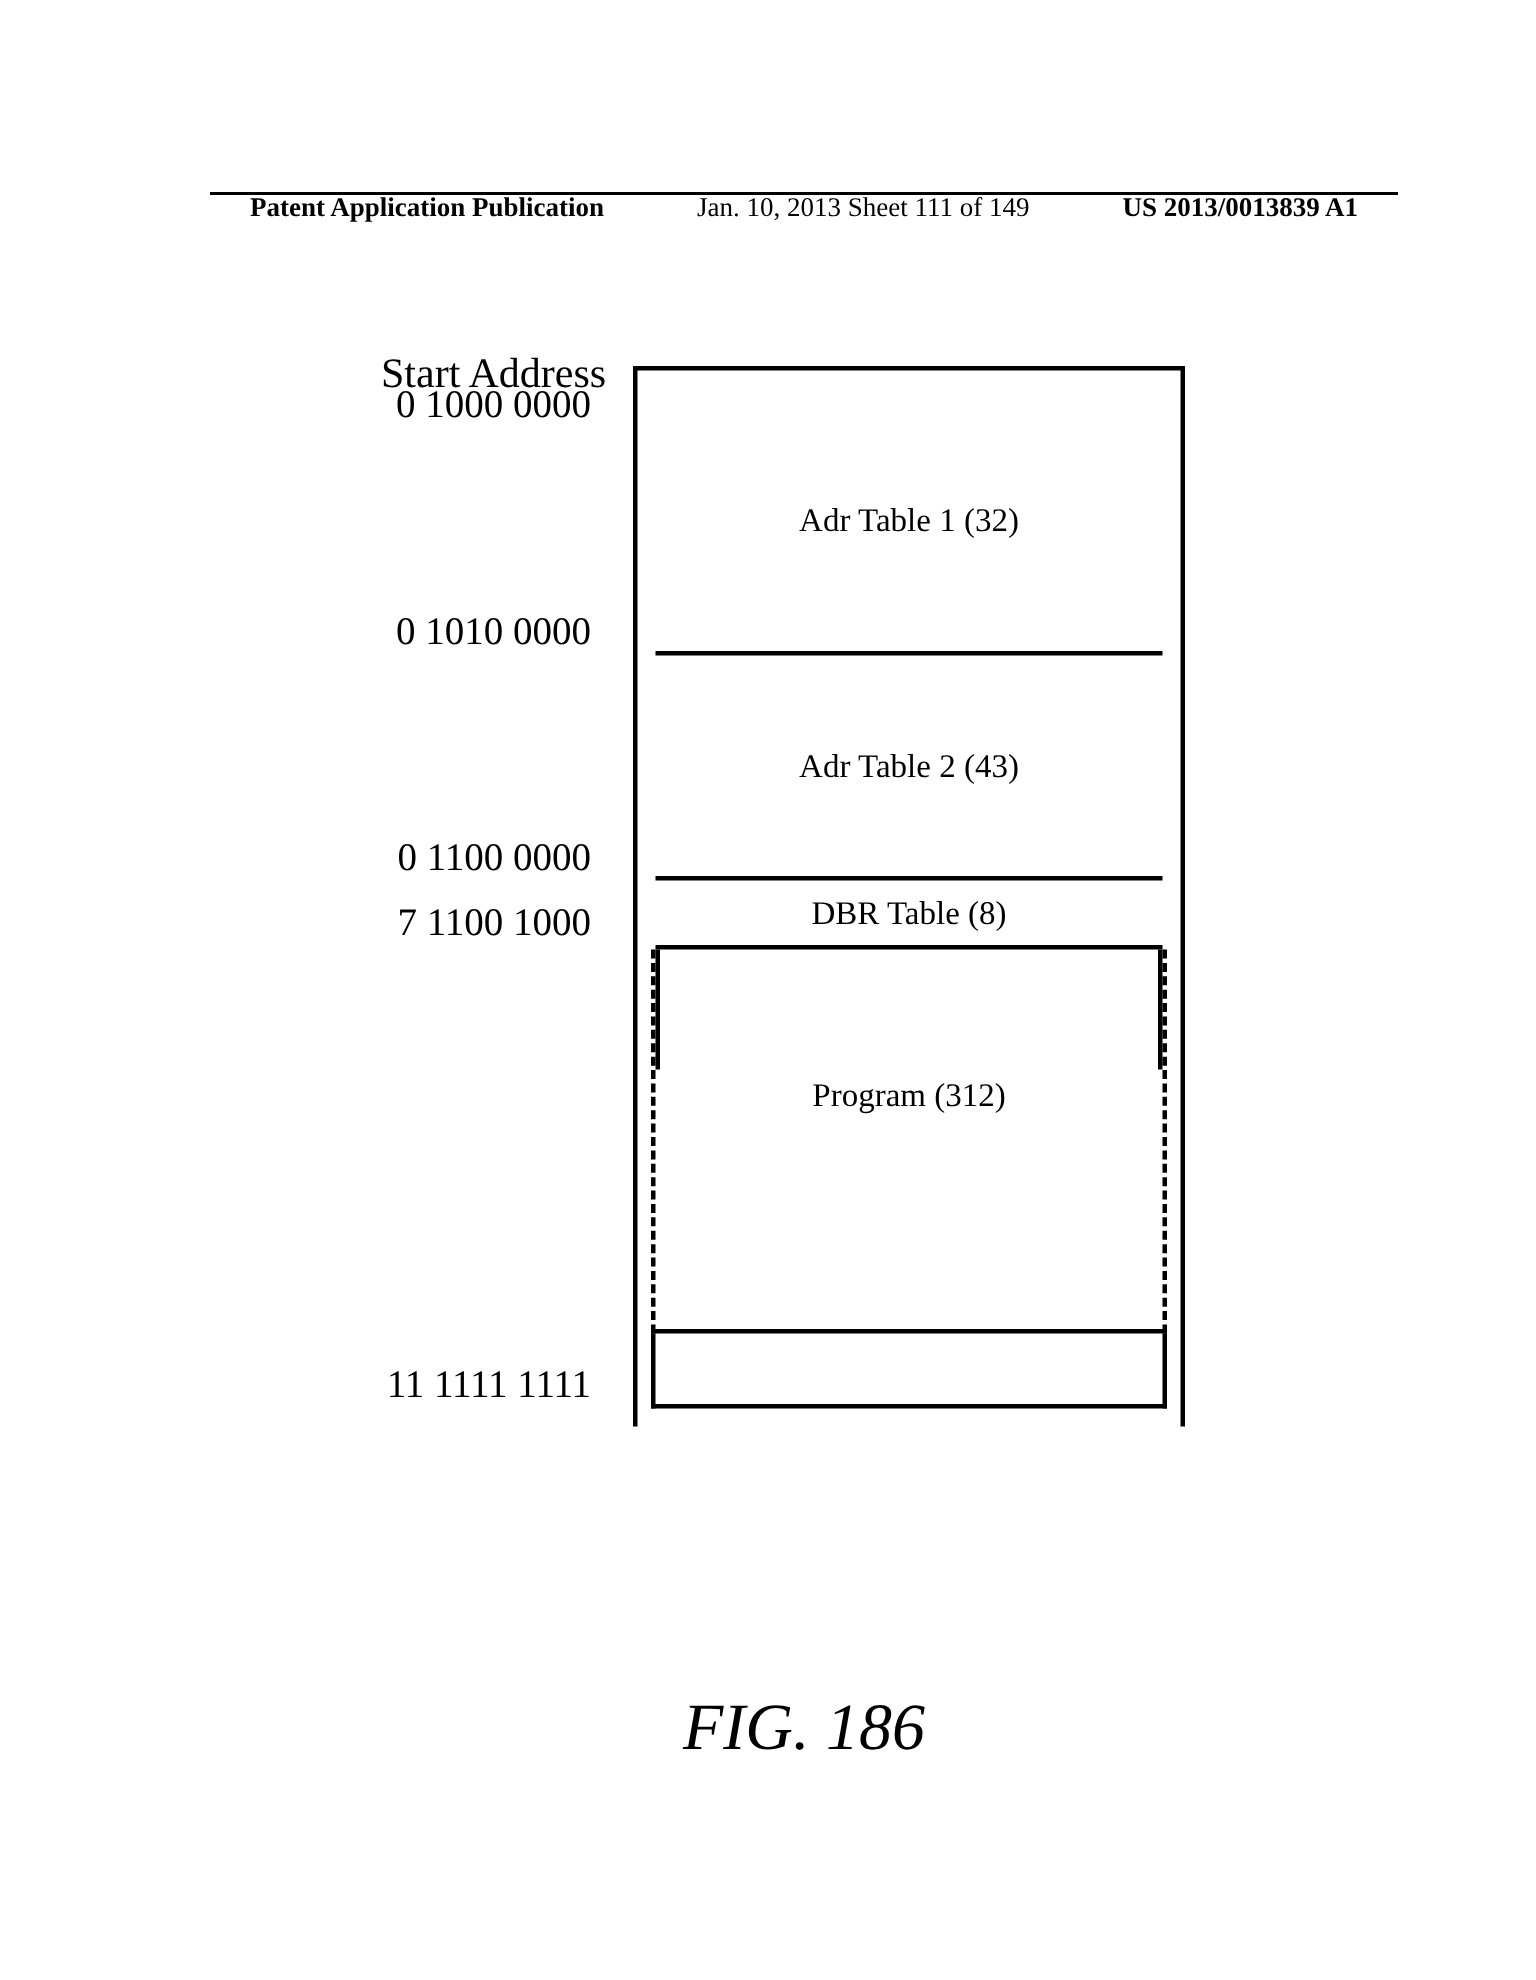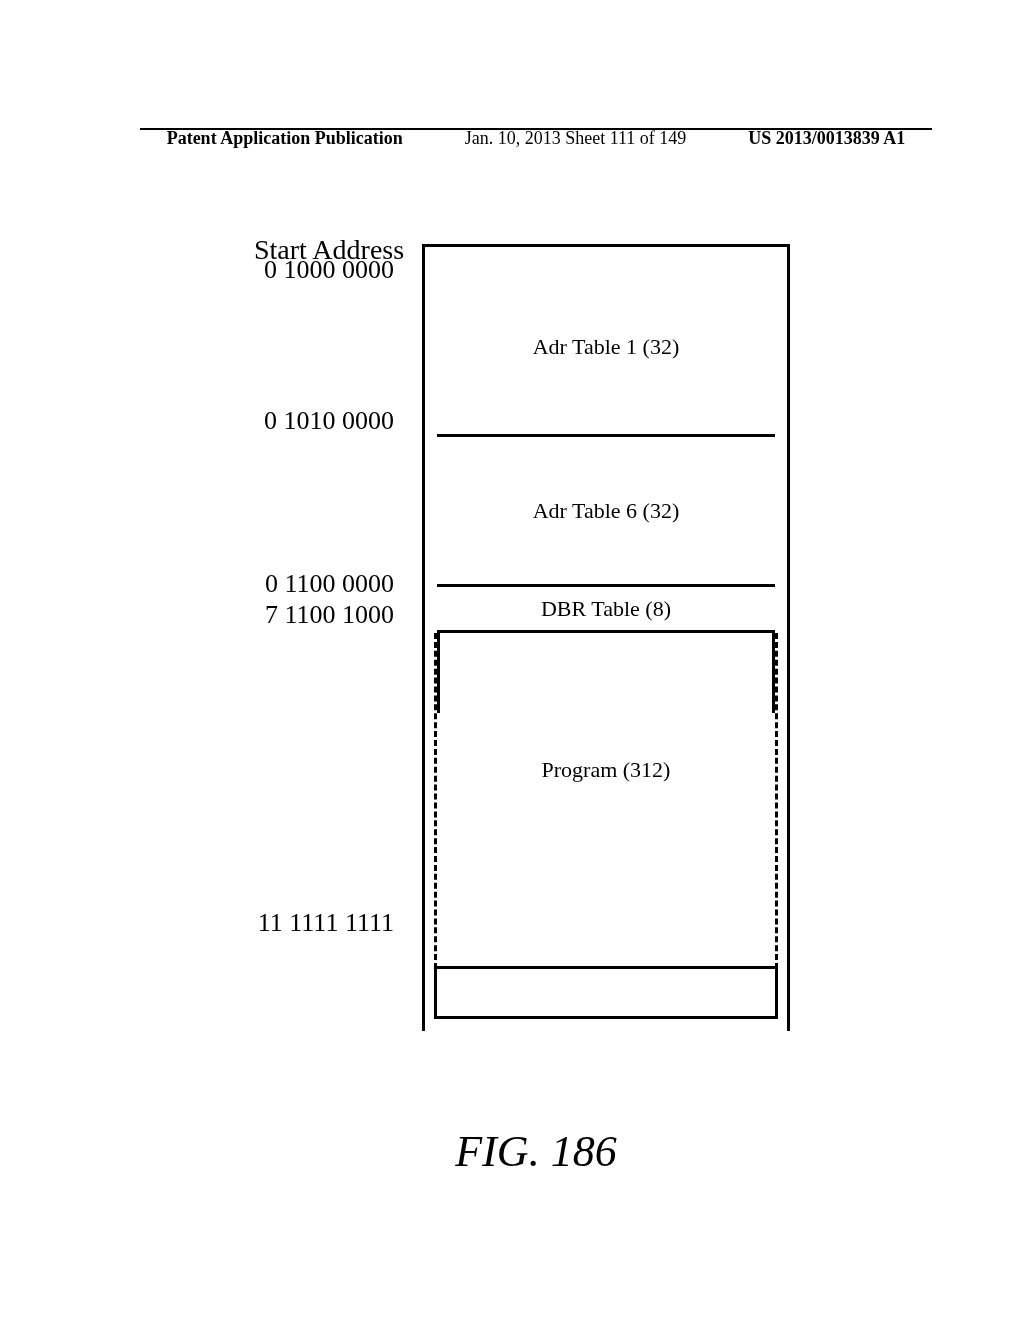--- a/index.html
+++ b/index.html
@@ -56,21 +56,21 @@
     position: relative;
     border-bottom: 3px solid #000;
     display: flex;
     align-items: center;
     justify-content: center;
     font-size: 22px;
   }
   .r32a { height: 178px; }
   .r32b { height: 150px; }
   .r8   { height: 46px;  }
-  .rprog{ height: 336px; border-left: 3px dashed #000; border-right: 3px dashed #000; margin-left:-3px; margin-right:-3px; width: calc(100% + 6px); border-top:none;align-items:center; }
+  .rprog{ height: 256px; border-left: 3px dashed #000; border-right: 3px dashed #000; margin-left:-3px; margin-right:-3px; width: calc(100% + 6px); border-top:none;align-items:center; }
   .rprog::before, .rprog::after { content:""; position:absolute; top:0; width:3px; height:80px; background:#000; }
   .rprog::before { left:0; }
   .rprog::after  { right:0; }
   .rprog .cap { margin-top:-60px; }
   .rbot { height: 50px; border-left:3px solid #000; border-right:3px solid #000; margin-left:-3px; margin-right:-3px; width: calc(100% + 6px); border-top:none; border-bottom:3px solid #000; }
 
   
   .addr {
     position: absolute;
     font-size: 26px;
@@ -99,30 +99,30 @@
     <span class="left">Patent Application Publication</span>
     <span class="mid">Jan. 10, 2013  Sheet 111 of 149</span>
     <span class="right">US 2013/0013839 A1</span>
   </div>
   <div class="hdr-rule"></div>
 
   <div class="start-addr">Start Address</div>
 
   <div class="addr" style="top:219px;">0 1000 0000</div>
   <div class="addr" style="top:370px;">0 1010 0000</div>
-  <div class="addr" style="top:521px;margin-top:12px;">0 1100 0000</div>
+  <div class="addr" style="top:521px;">0 1100 0000</div>
   <div class="addr" style="top:564px;">7 1100 1000</div>
   <div class="addr" style="top:872px;">11 1111 1111</div>
 
   <div class="map">
     <div class="row r32a">
       <span>Adr Table 1 (32)</span>
     </div>
     <div class="row r32b">
-      <span>Adr Table 6 (32)</span>
+      <span>Adr Table 2 (43)</span>
     </div>
     <div class="row r8">
       <span>DBR Table (8)</span>
     </div>
     <div class="row rprog">
       <span class="cap">Program (312)</span>
     </div>
     <div class="row rbot"></div>
   </div>
 

